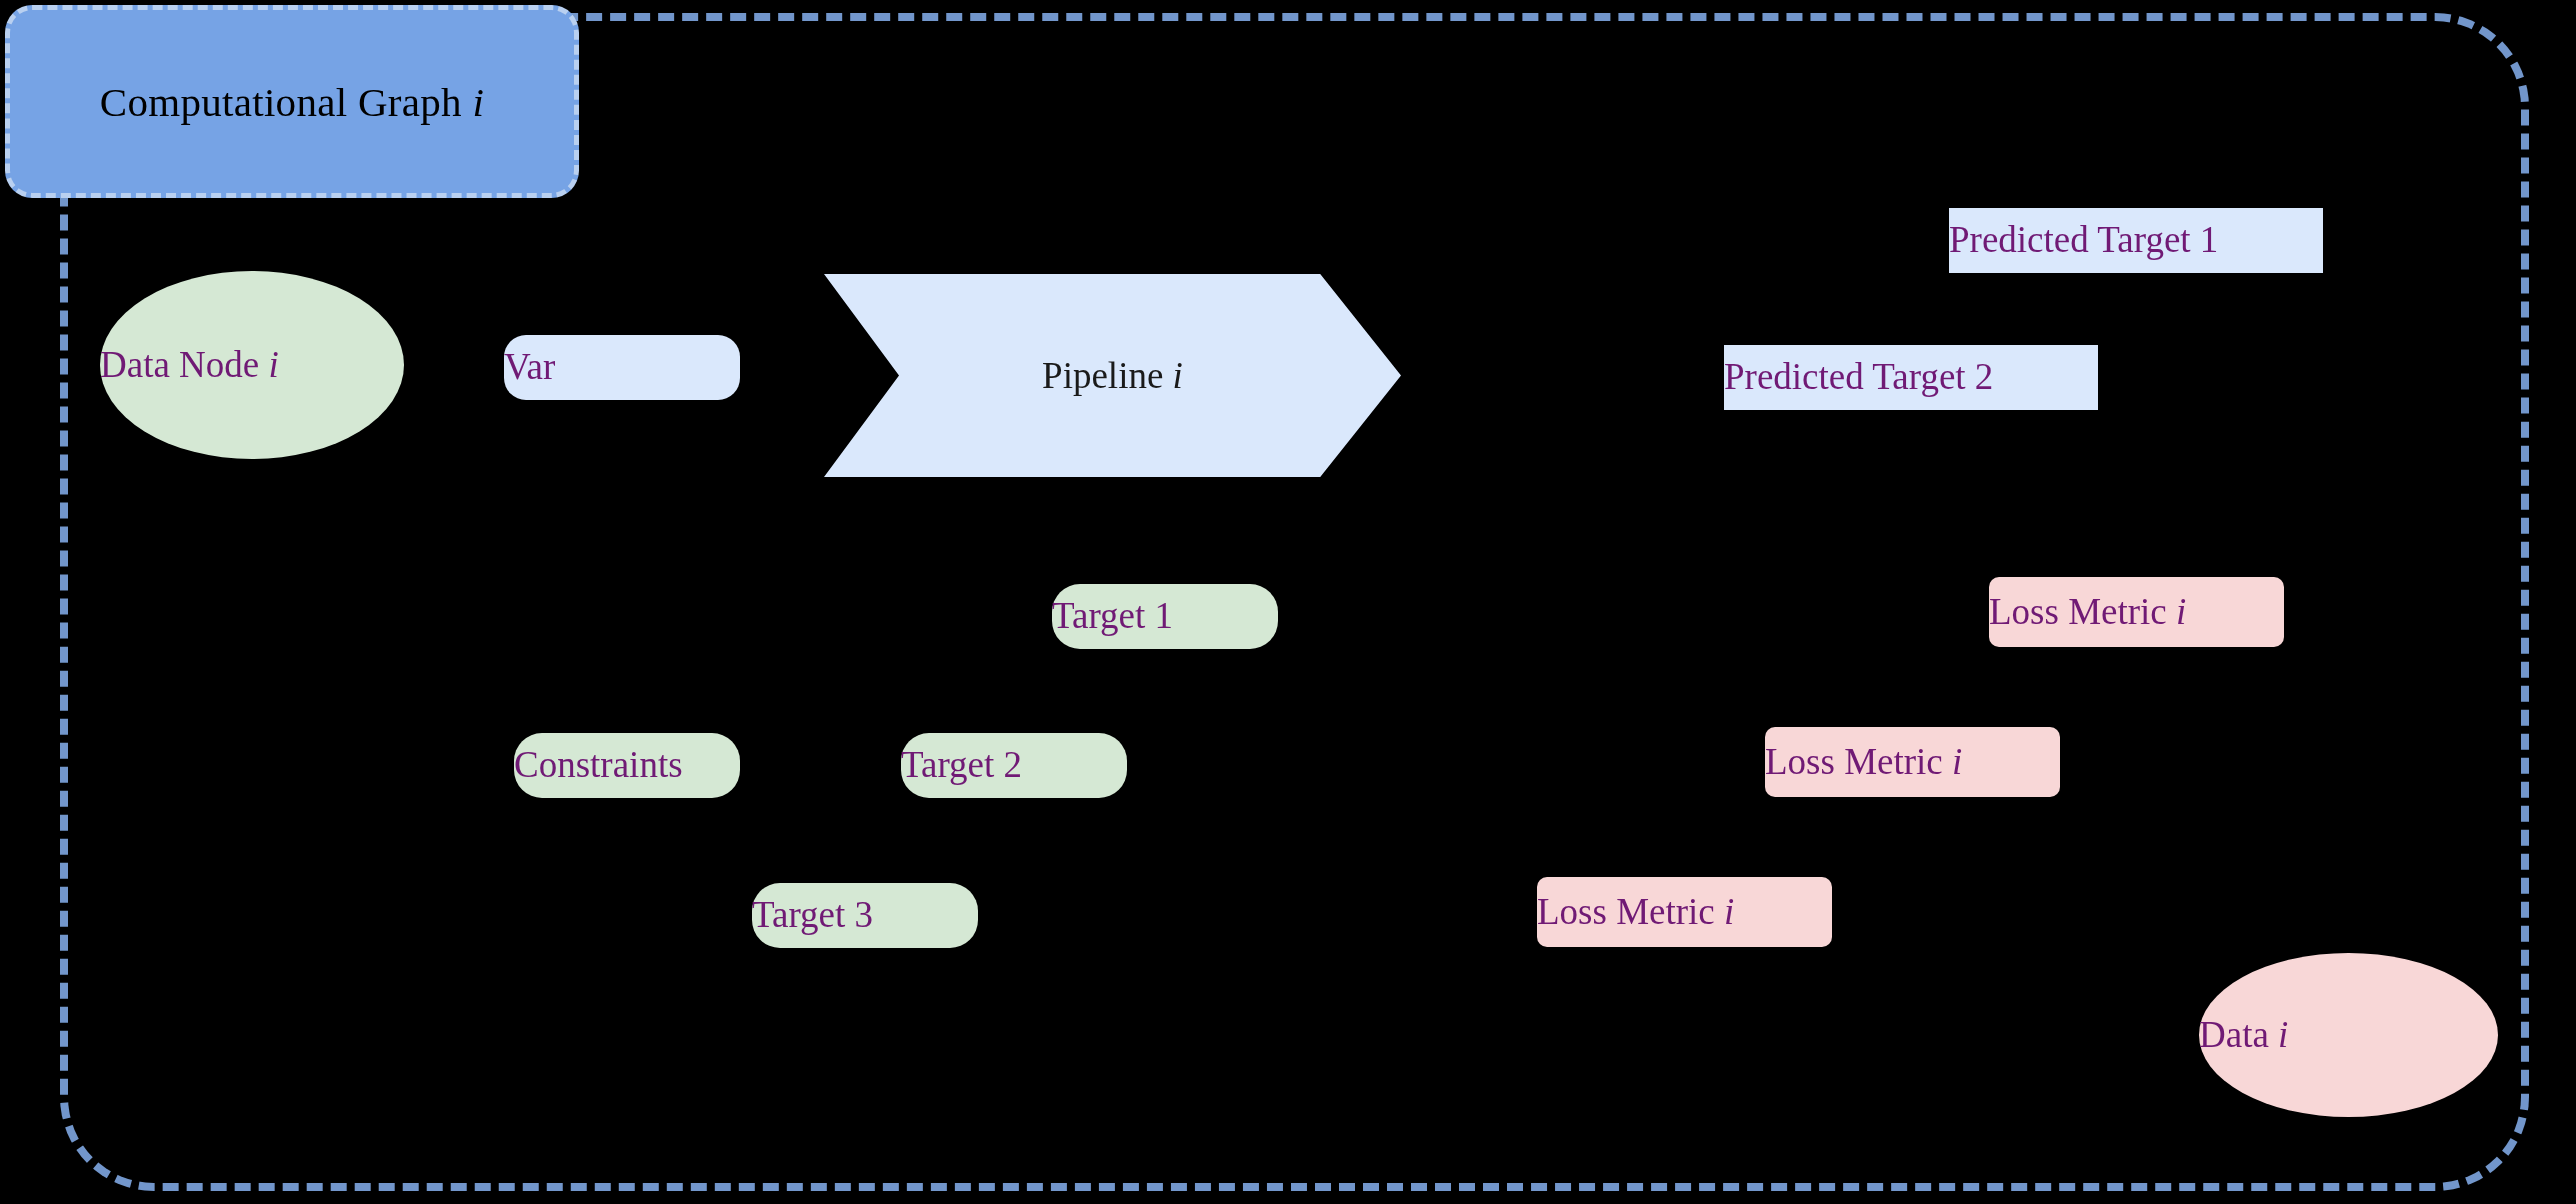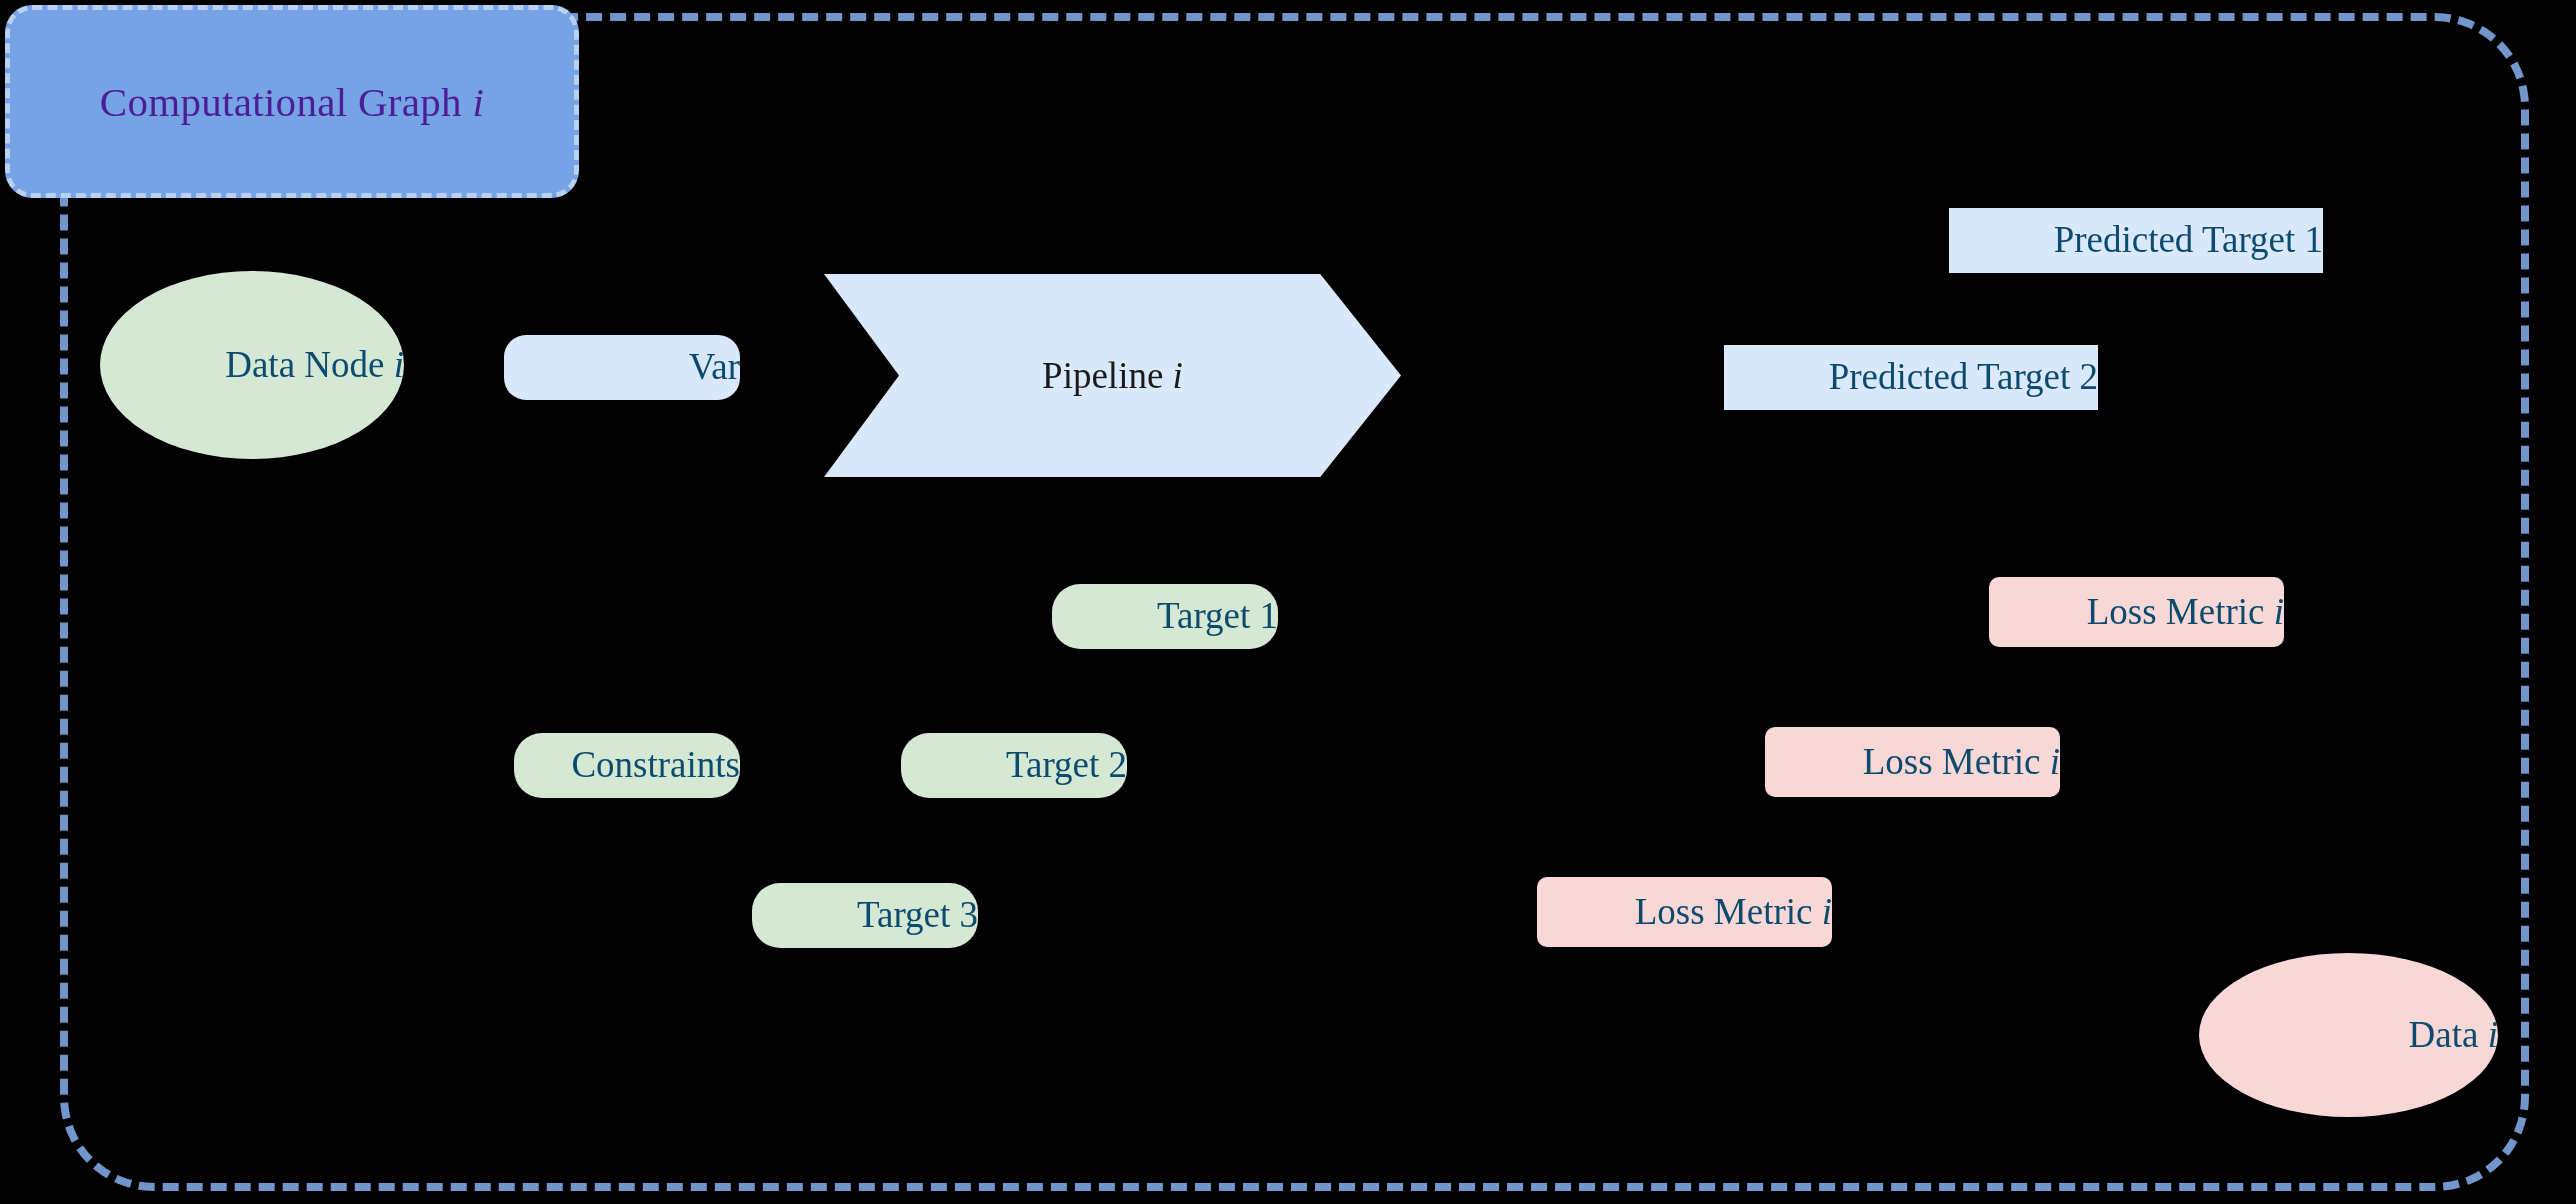--- a/index.html
+++ b/index.html
@@ -46,36 +46,36 @@
     top: 5px;
     width: 574px;
     height: 193px;
     box-sizing: border-box;
     background: #76a3e5;
     border: 5.6px dashed #b9d0f0;
     border-radius: 27.4px;
     display: flex;
     align-items: center;
     justify-content: center;
-    color: #4c1d95;
+    color: #000000;
     font-size: 41px;
     letter-spacing: 0.3px;
     z-index: 6;
   }
   .graph-title .lbl { white-space: nowrap; }
   .it { font-style: italic; }
 
   
   .node {
     position: absolute;
     box-sizing: border-box;
     display: flex;
     align-items: center;
-    justify-content: flex-end;
-    color: #0c4a6e;
+    justify-content: flex-start;
+    color: #701a75;
     font-size: 37px;
     line-height: 1.1;
     white-space: nowrap;
     z-index: 4;
   }
 
   .rect-green  { background: #d5e8d4; border-radius: 28px; }
   .rect-blue   { background: #dae8fc; }
   .rect-pink   { background: #f8d7d7; border-radius: 10px; }
 

